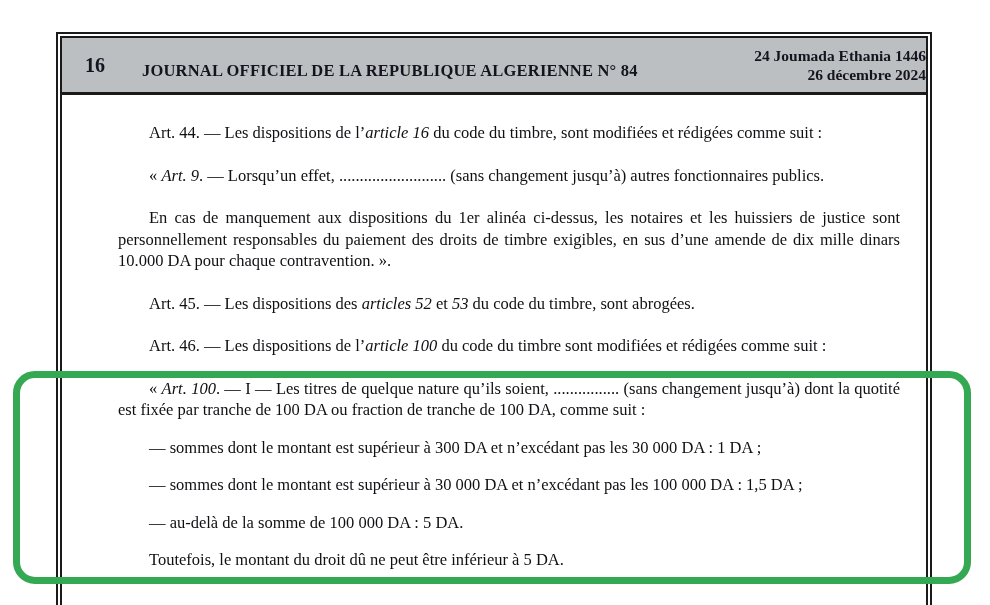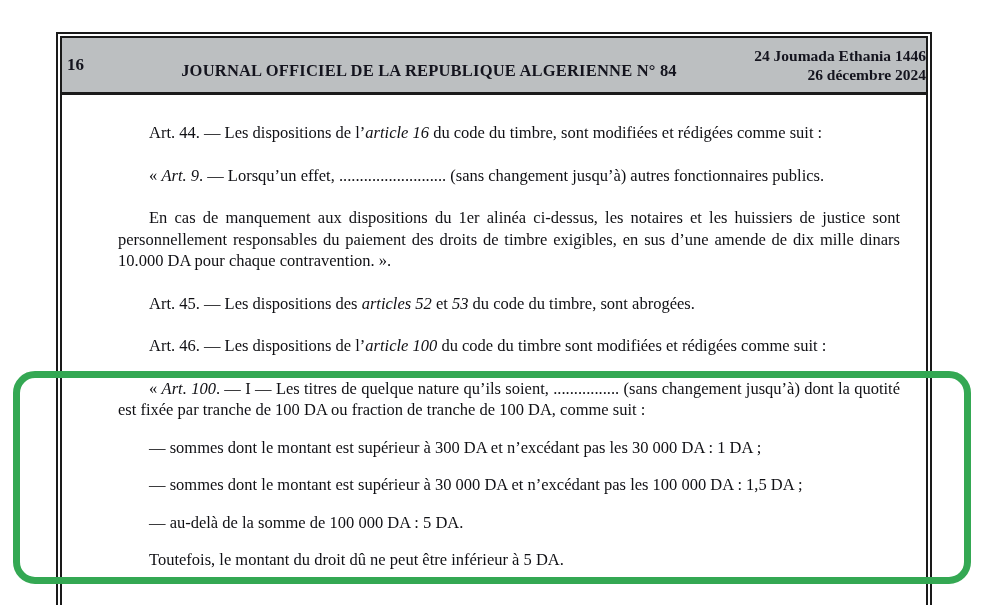--- a/index.html
+++ b/index.html
@@ -29,28 +29,27 @@
   .header {
     display: flex;
     align-items: center;
     height: 57px;
     background: #bcbfc1;
     border-bottom: 3px solid #1a1a1a;
     color: #14141e;
   }
   .page-number {
     font-weight: bold;
-    font-size: 17px;
-    padding-left: 5px;
+    font-size: 20px;
+    padding-left: 23px;
     width: 80px;
     flex: 0 0 auto;
   }
   .journal-title {
     flex: 1 1 auto;
-    text-align: center;
     font-weight: bold;
     font-size: 16.5px;
     letter-spacing: 0.2px;
     white-space: nowrap;
     margin-top: 12px;
   }
   .header-date {
     flex: 0 0 auto;
     text-align: right;
     font-weight: bold;

